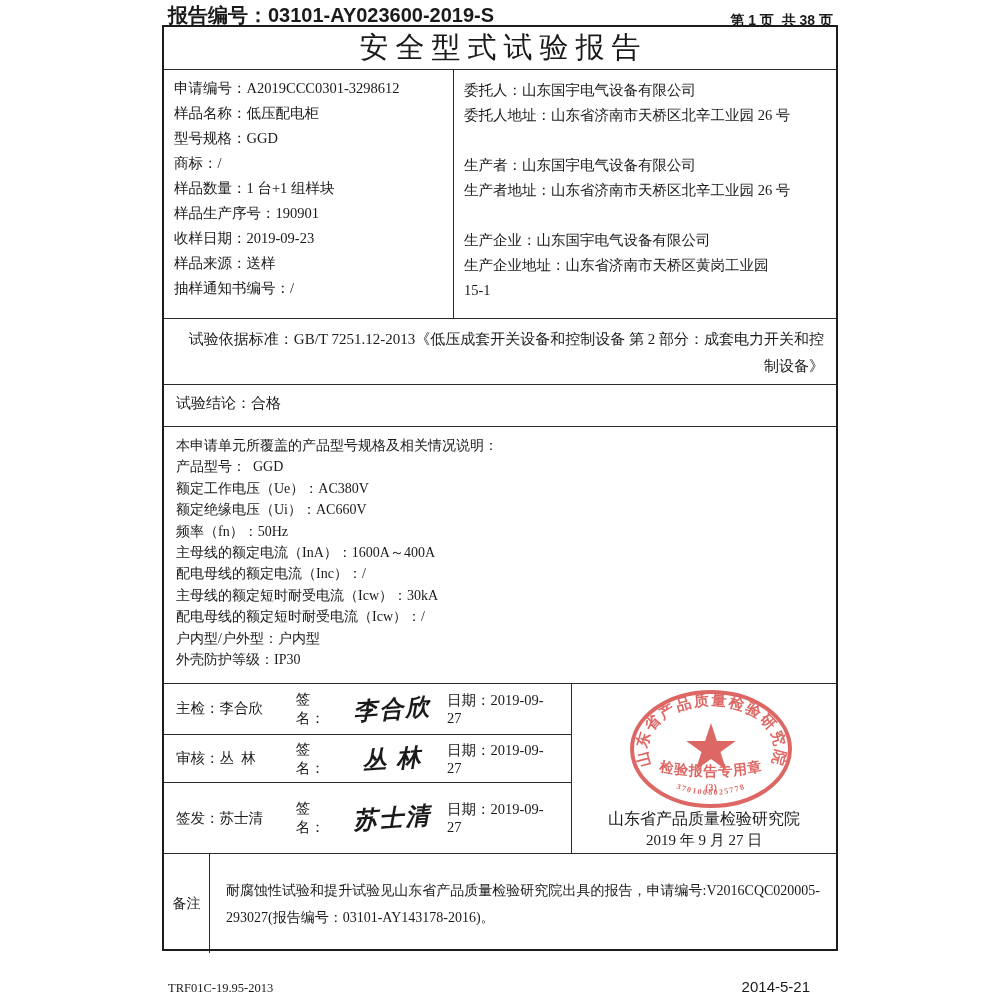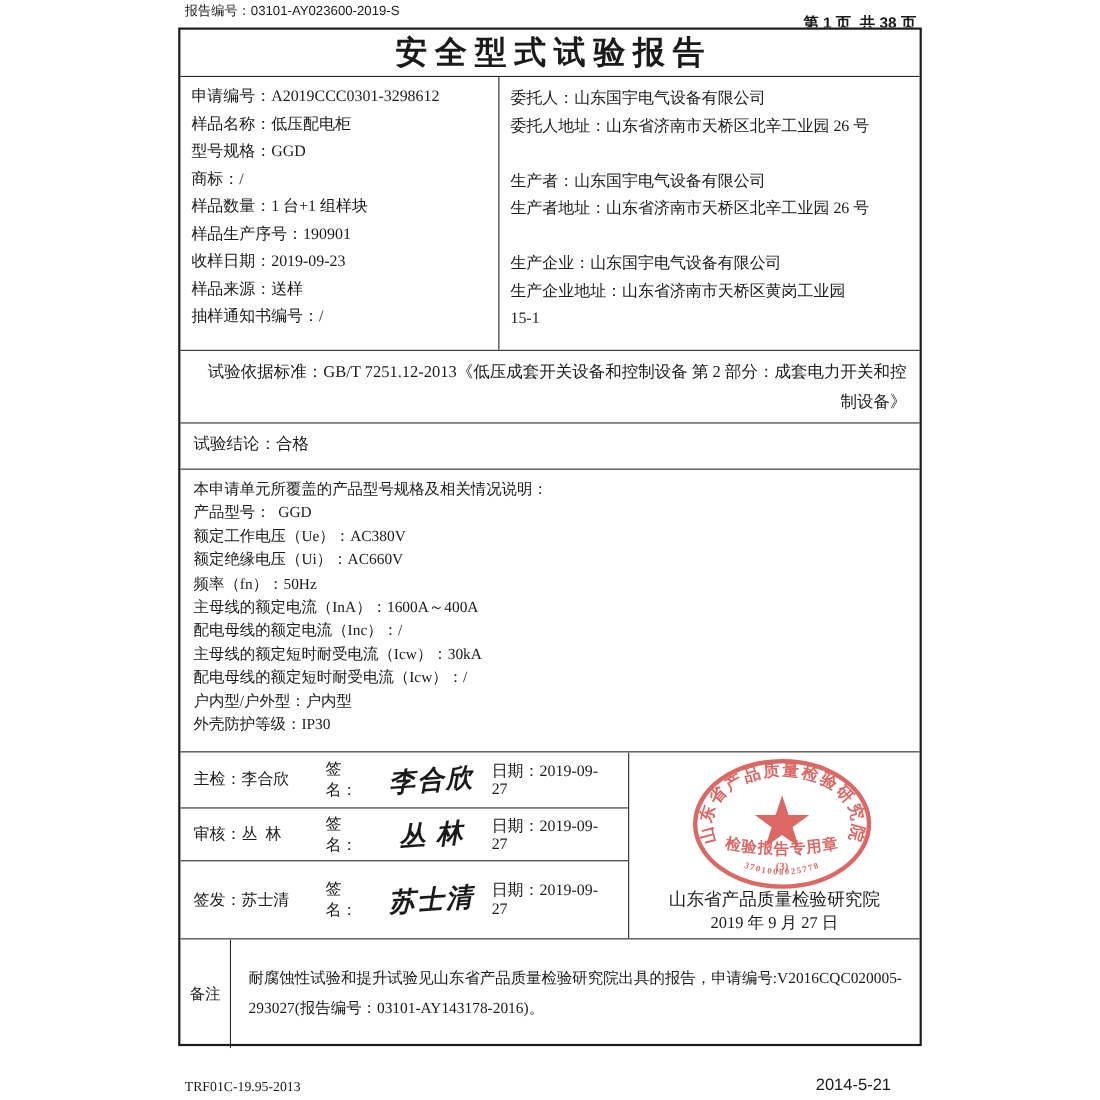--- a/index.html
+++ b/index.html
@@ -8,41 +8,41 @@
     position: relative;
     font-family: "Liberation Serif", "DejaVu Serif", serif;
     color: #1a1a1a;
   }
   .prewrap { white-space: pre-wrap; font-family: Liberation Serif, serif; }
 
   
   .runhead-left {
     position: absolute; left: 168px; top: 2px;
     font-family: "Liberation Sans", "DejaVu Sans", sans-serif;
-    font-weight: normal; font-size: 12px;
+    font-weight: bold; font-size: 20px;
   }
   .runhead-right {
     position: absolute; right: 167px; top: 12px;
     font-family: "Liberation Sans", "DejaVu Sans", sans-serif;
     font-weight: bold; font-size: 14px;
   }
 
   
   .doc {
     position: absolute; left: 162px; top: 25px;
     width: 676px; height: 926px;
     border: 2px solid #1c1c1c;
     background: #fff;
   }
   .row { border-bottom: 1px solid #2a2a2a; overflow: hidden; }
   .row:last-child { border-bottom: none; }
 
   .title-row { height: 43px; display: flex; align-items: center; justify-content: center; }
   .doc-title {
-    font-size: 29px; font-weight: 700; letter-spacing: 7px;
+    font-size: 29px; font-weight: 400; letter-spacing: 7px;
     text-indent: 7px;
   }
 
   .info-row { height: 249px; display: flex; }
   .info-left { width: 290px; border-right: 1px solid #2a2a2a; padding: 6px 6px 0 10px; }
   .info-left .line { line-height: 25px; font-size: 14.5px; }
   .info-right { flex: 1; padding: 8px 6px 0 10px; }
   .info-right .line { line-height: 25px; font-size: 14.5px; }
   .grp { margin-top: 0; }
   .grp + .grp { margin-top: 25px; }

